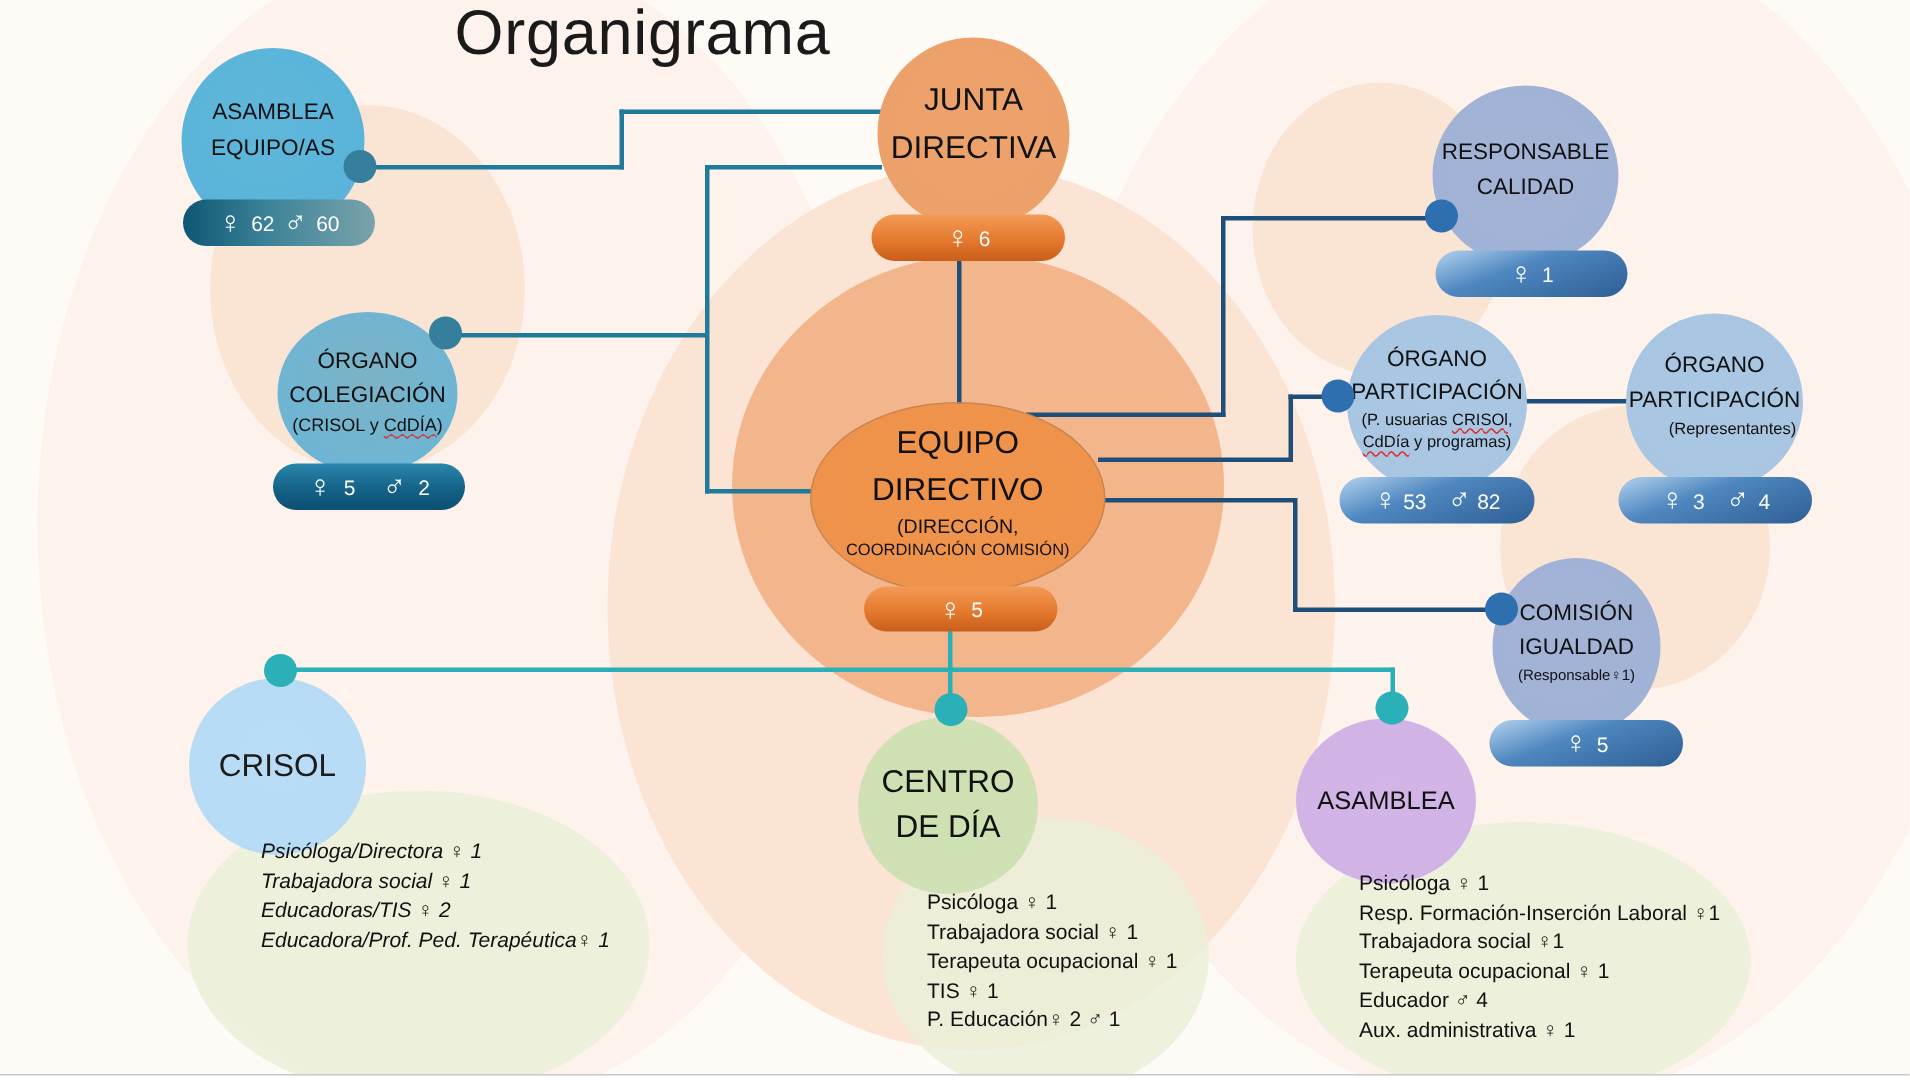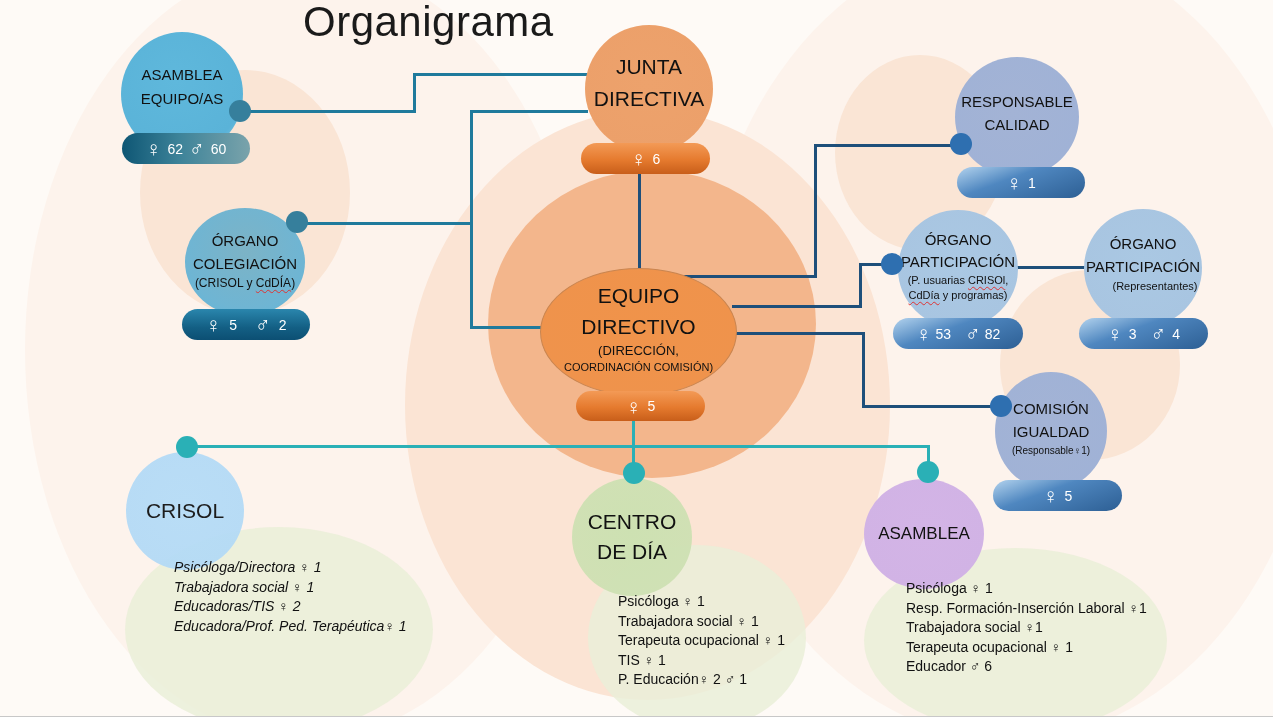--- a/index.html
+++ b/index.html
@@ -184,17 +184,18 @@
     <div class="row">Terapeuta ocupacional ♀ 1</div>
     <div class="row">TIS  ♀ 1</div>
     <div class="row">P. Educación♀ 2 ♂ 1</div>
   </div>
 
   <div class="list" style="left:906px;top:579px;">
     <div class="row">Psicóloga  ♀ 1</div>
     <div class="row">Resp. Formación-Inserción Laboral ♀1</div>
     <div class="row">Trabajadora social  ♀1</div>
     <div class="row">Terapeuta ocupacional ♀ 1</div>
-    <div class="row">Educador ♂ 6</div>
+    <div class="row">Educador ♂ 4</div>
+    <div class="row">Aux. administrativa  ♀ 1</div>
   </div>
 
 </div>
 <div class="bottom-line"></div>
 
 </body></html>

